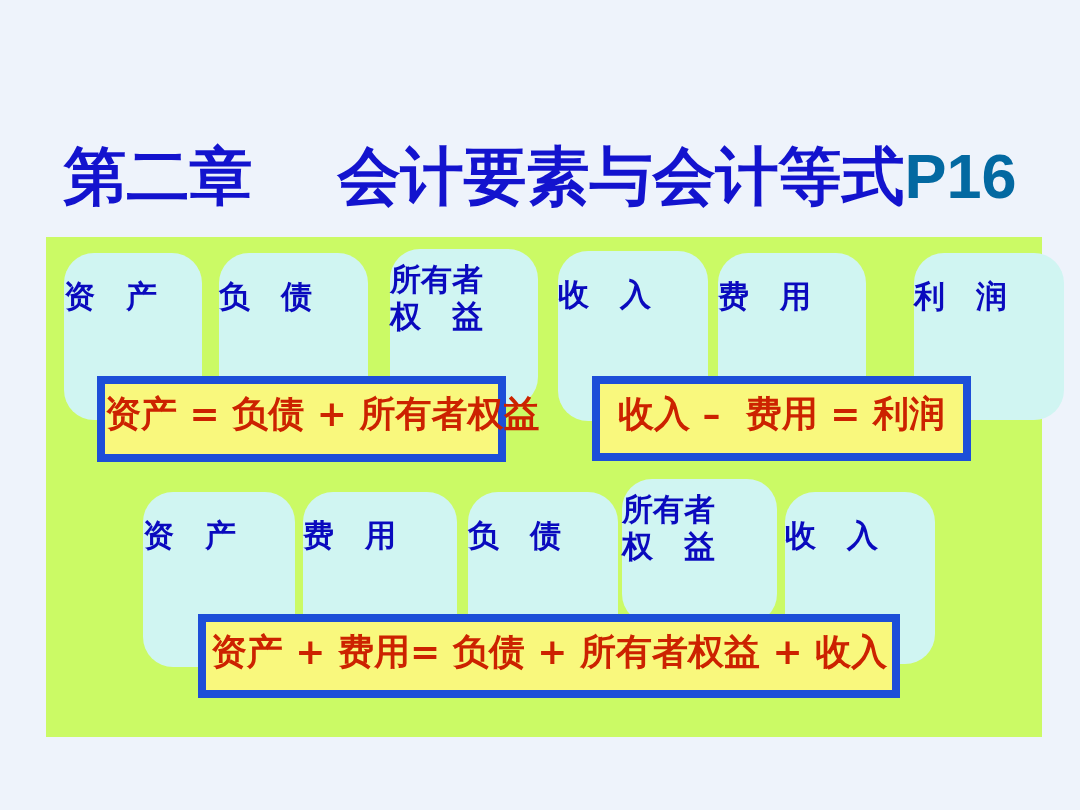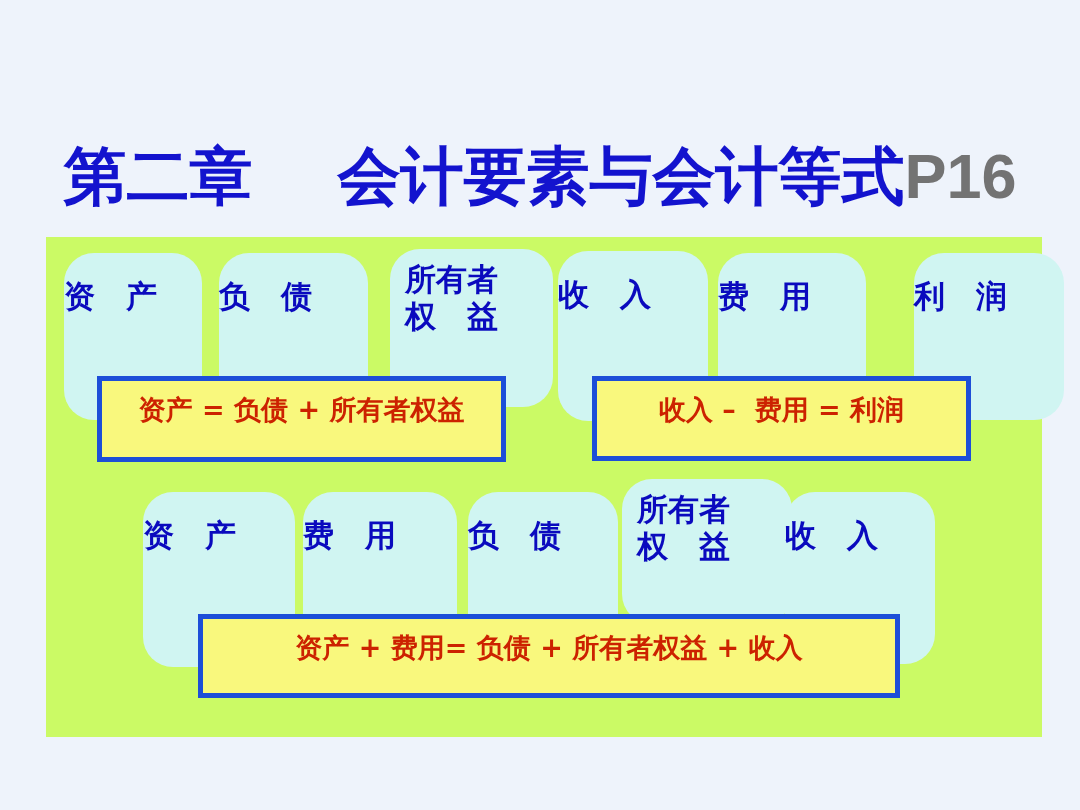--- a/index.html
+++ b/index.html
@@ -21,21 +21,21 @@
     width: 100%;
     text-align: center;
     font-size: 63px;
     line-height: 1.1;
     font-weight: bold;
     color: #1313CE;
     margin: 0;
     white-space: pre;
   }
   .slide-title .page-ref {
-    color: #737373;
+    color: #0369a1;
     font-family: "Liberation Sans", sans-serif;
     font-weight: bold;
   }
   .panel {
     position: absolute;
     left: 46px;
     top: 237px;
     width: 996px;
     height: 500px;
     background: #CBFA65;
@@ -49,29 +49,29 @@
     font-size: 31px;
     text-align: left;
     z-index: 1;
     font-family: "DejaVu Serif", "DejaVu Sans", serif;
   }
   .box .line {
     line-height: 37px;
     white-space: pre;
   }
   .pt-single { padding-top: 25px; }
-  .pt-double { padding-top: 12px; padding-left: 15px; }
+  .pt-double { padding-top: 12px; }
   .equation {
     position: absolute;
     background: #F9F87D;
-    border: 5px solid #1d4ed8;
+    border: 8px solid #1d4ed8;
     box-sizing: border-box;
     color: #CC2200;
     font-weight: bold;
-    font-size: 27px;
+    font-size: 36px;
     line-height: 40px;
     text-align: center;
     padding-top: 9px;
     white-space: pre;
     z-index: 2;
     font-family: "DejaVu Serif", "DejaVu Sans", serif;
   }
 </style>
 </head>
 <body>

